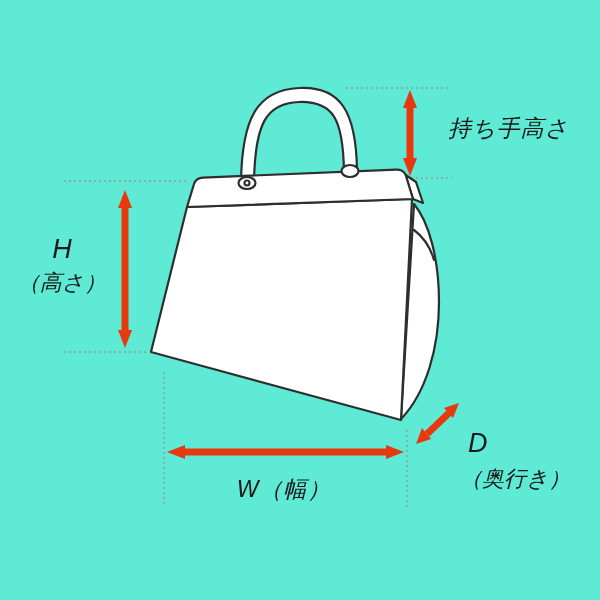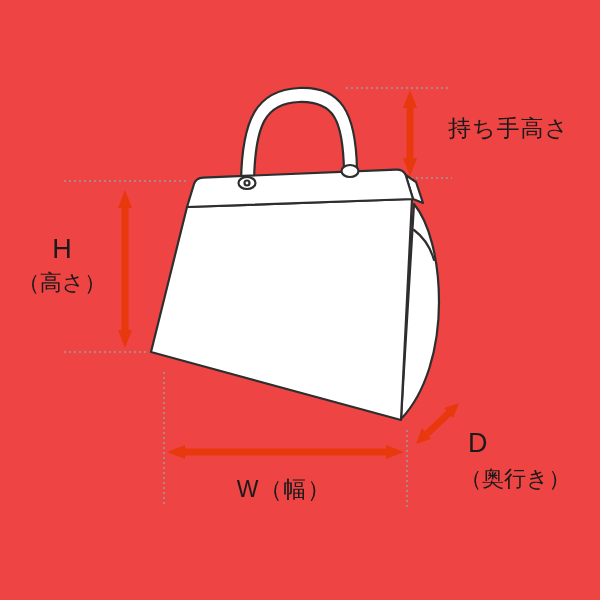--- a/index.html
+++ b/index.html
@@ -4,23 +4,24 @@
 <style>
   html, body {
     margin: 0;
     padding: 0;
     background: #ffffff;
   }
   .canvas {
     position: relative;
     width: 600px;
     height: 600px;
-    background: #ef4444;
+    background: #5eead4;
     font-family: "Liberation Sans", sans-serif;
     overflow: hidden;
+    font-style: italic;
   }
   svg { display: block; }
   text {
     fill: #1a1a1a;
     font-family: "Liberation Sans", sans-serif;
   }
   .dim-label { font-size: 23px; letter-spacing: 1px; }
   .dim-letter { font-size: 27px; }
   .dim-paren { font-size: 22px; }
 </style>

